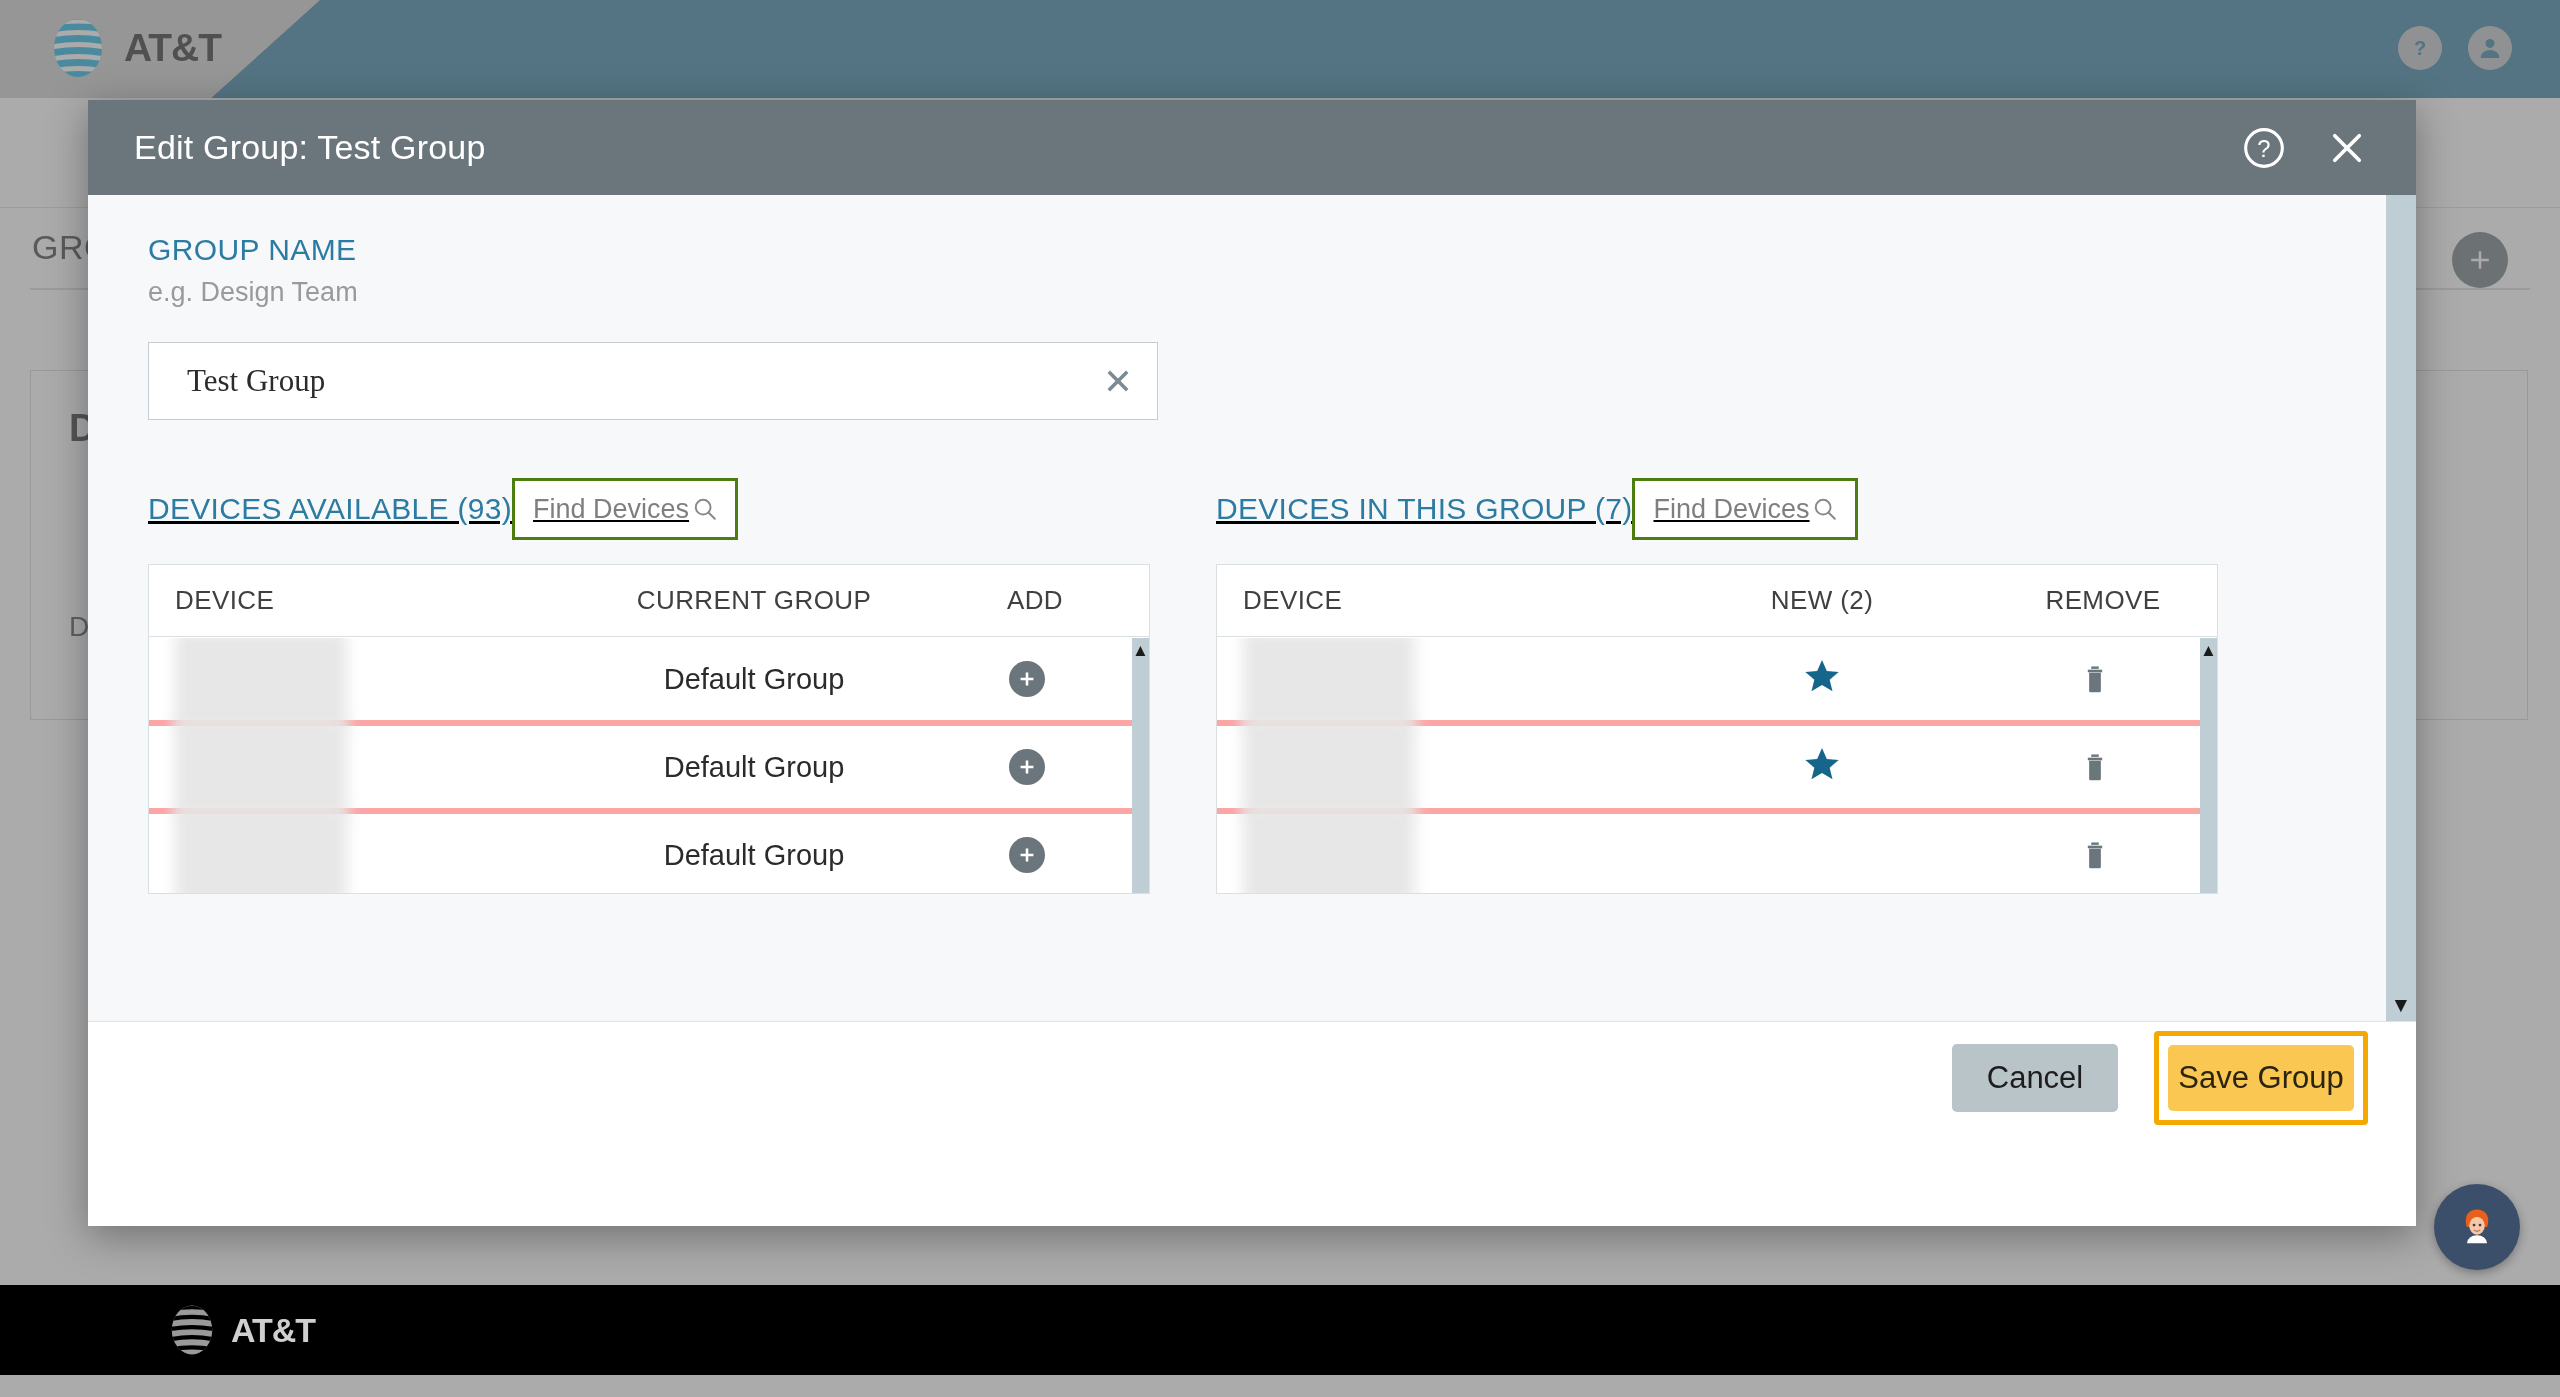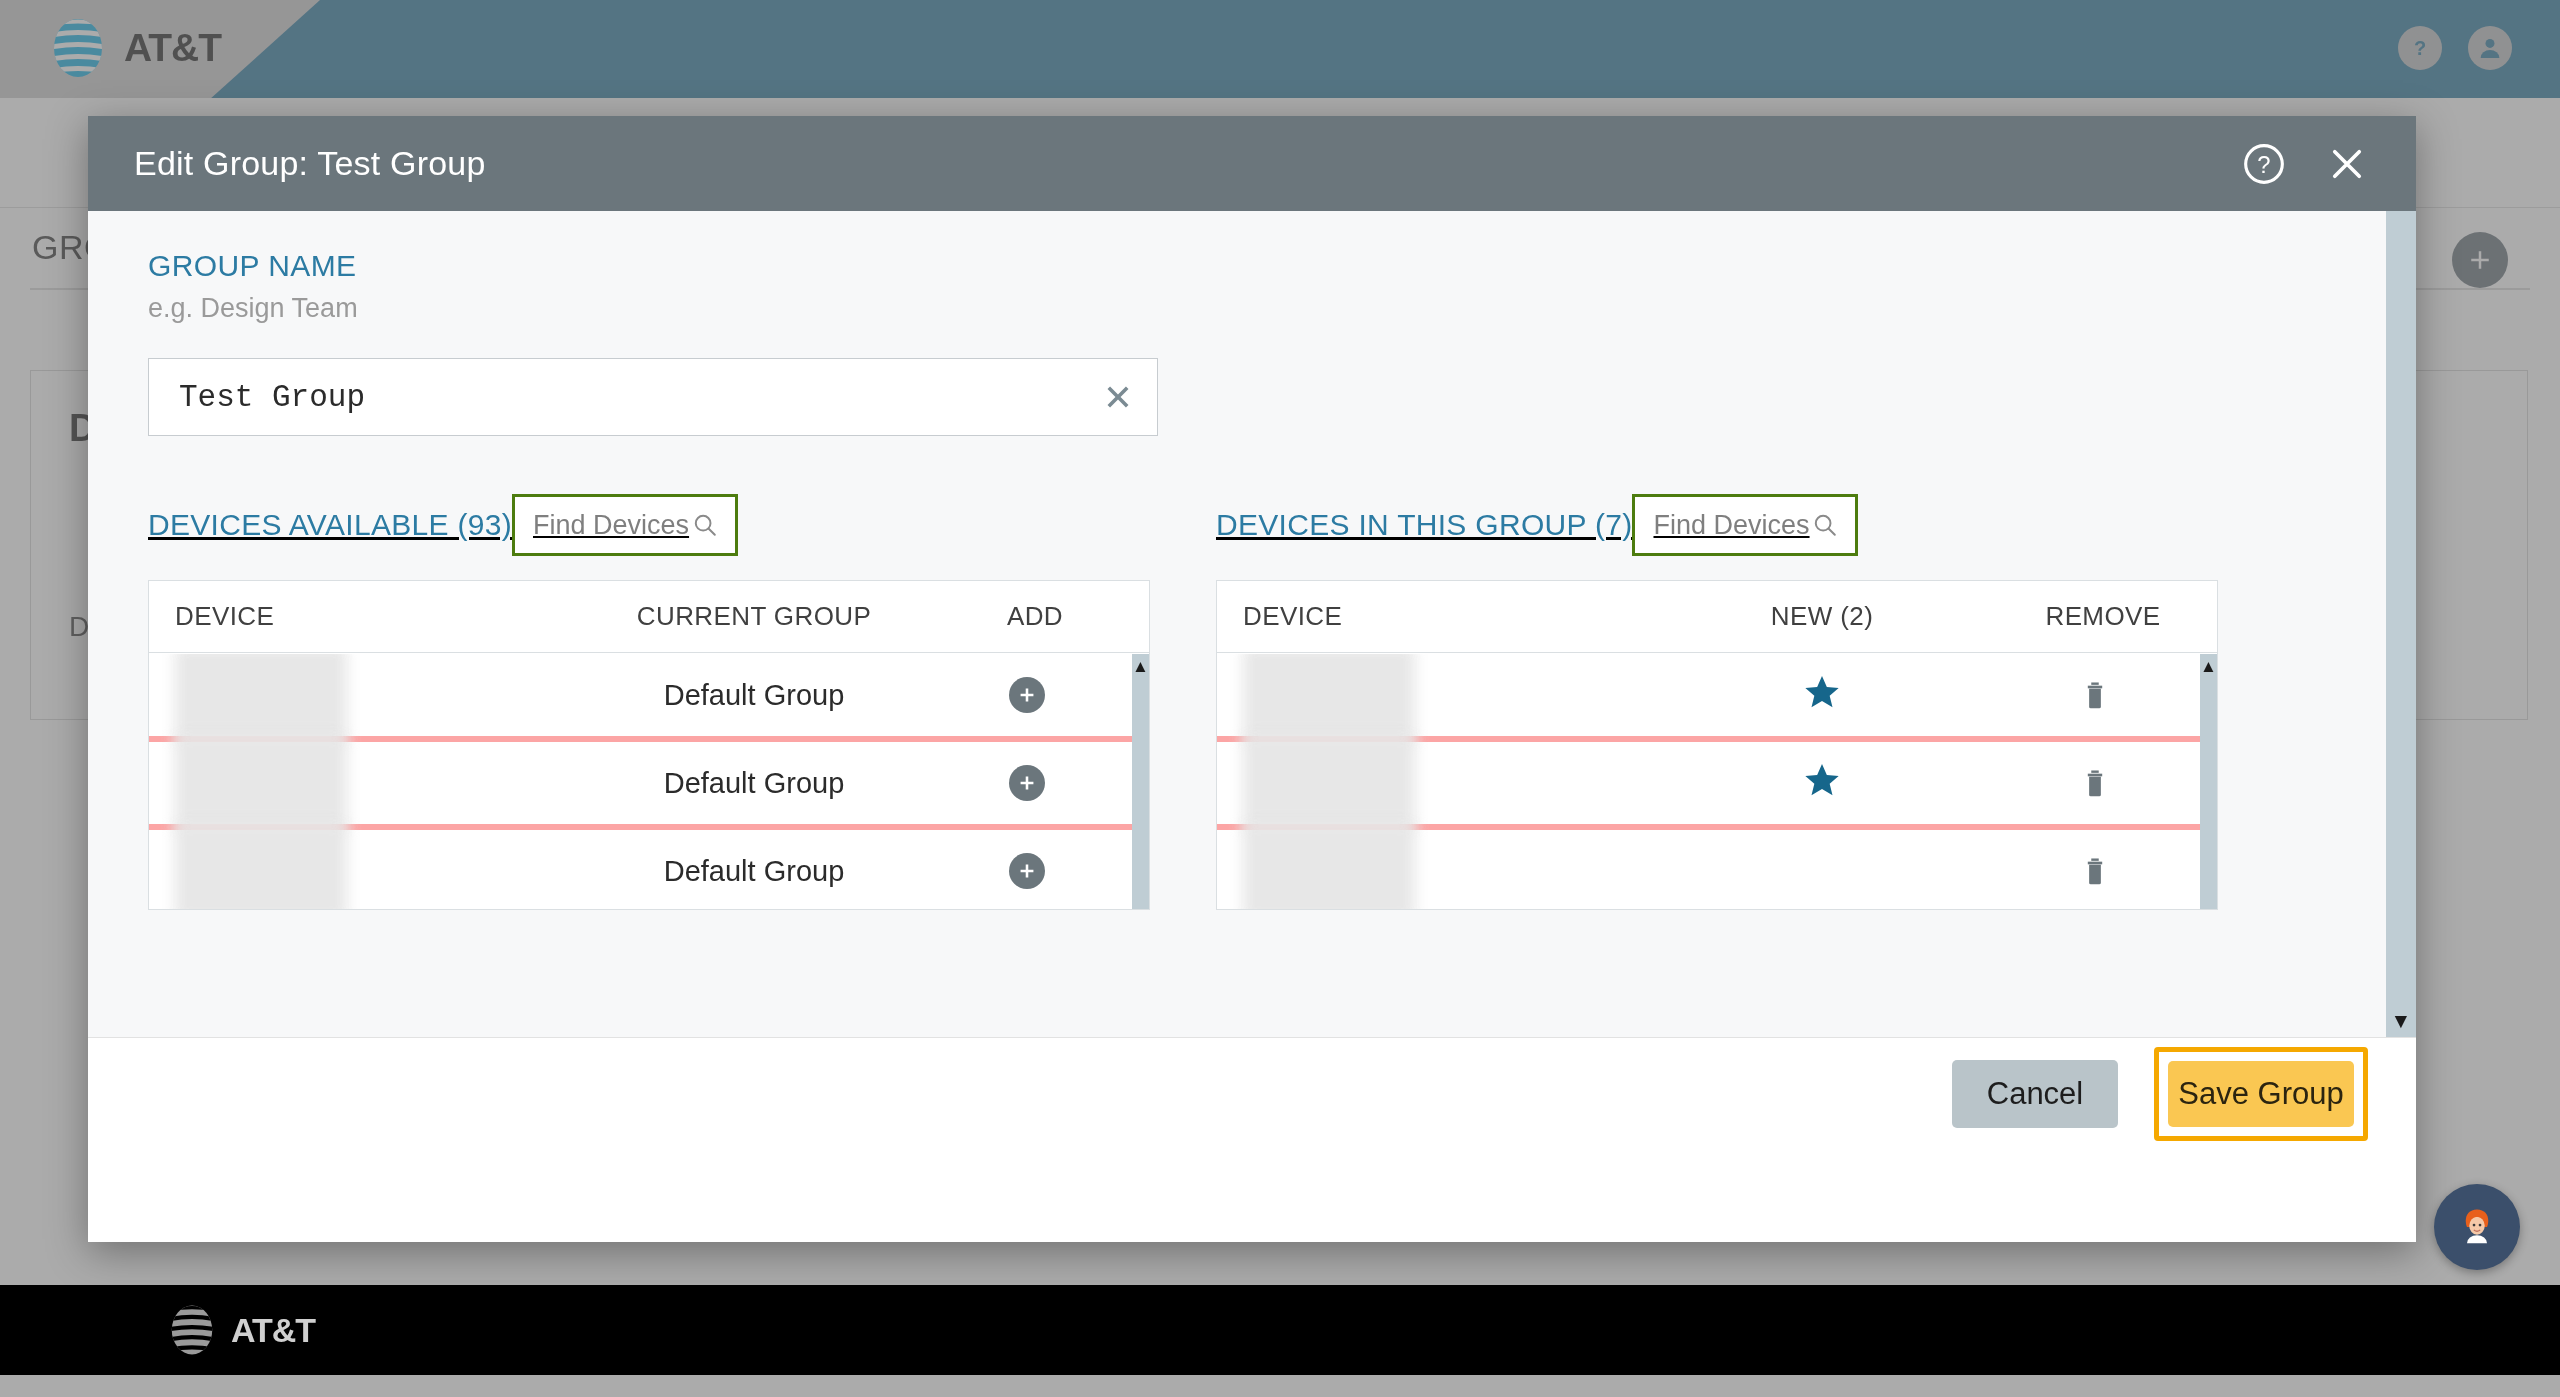--- a/index.html
+++ b/index.html
@@ -70,21 +70,20 @@
   .bg-footer-word { color:#cfcfcf; font-weight:bold; font-size:34px; letter-spacing:-1px; }
 
   
   .veil { position:absolute; inset:0; background:rgba(120,120,120,0.62); }
 
   
   .modal {
     position:absolute; left:88px; top:100px; width:2328px; height:1126px;
     background:#ffffff;
     box-shadow: 0 10px 38px rgba(0,0,0,0.34);
-    margin-top: 16px;
   }
   .modal-header {
     position:relative; height:95px; background:#6b767c;
     display:flex; align-items:center;
   }
   .modal-title { margin-left:46px; color:#ffffff; font-size:34px; letter-spacing:0.2px; }
   .modal-header-icons { position:absolute; right:48px; top:50%; transform:translateY(-50%); display:flex; gap:40px; align-items:center; }
 
   .modal-tabs {
     height:92px; background:#ffffff; display:flex; align-items:flex-end; padding-left:42px; gap:0;
@@ -103,23 +102,23 @@
   .body-inner { position:absolute; left:0; top:0; right:30px; bottom:0; padding:38px 60px 0 60px; }
 
   .field-label { font-size:30px; color:#2c7ba3; letter-spacing:0.4px; }
   .field-hint { font-size:27px; color:#9a9a9a; margin-top:10px; }
 
   .name-input-wrap {
     position:relative; margin-top:34px; width:1010px; height:78px;
     background:#ffffff; border:1px solid #c7ccd0;
   }
   .name-input {
-    position:absolute; left:4px; top:0; width:100%; height:100%;
+    position:absolute; left:12px; top:0; width:100%; height:100%;
     border:none; outline:none; background:transparent;
-    font-family:Liberation Mono, monospace; font-size:31px; color:#2b2b2b;
+    font-family:Liberation Serif, serif; font-size:31px; color:#2b2b2b;
     padding:0 70px 0 26px;
   }
   .clear-x {
     position:absolute; right:22px; top:50%; transform:translateY(-50%);
     width:34px; height:34px; cursor:pointer;
   }
 
   .panels { display:flex; gap:66px; margin-top:56px; }
   .panel { width:1002px; }
 

